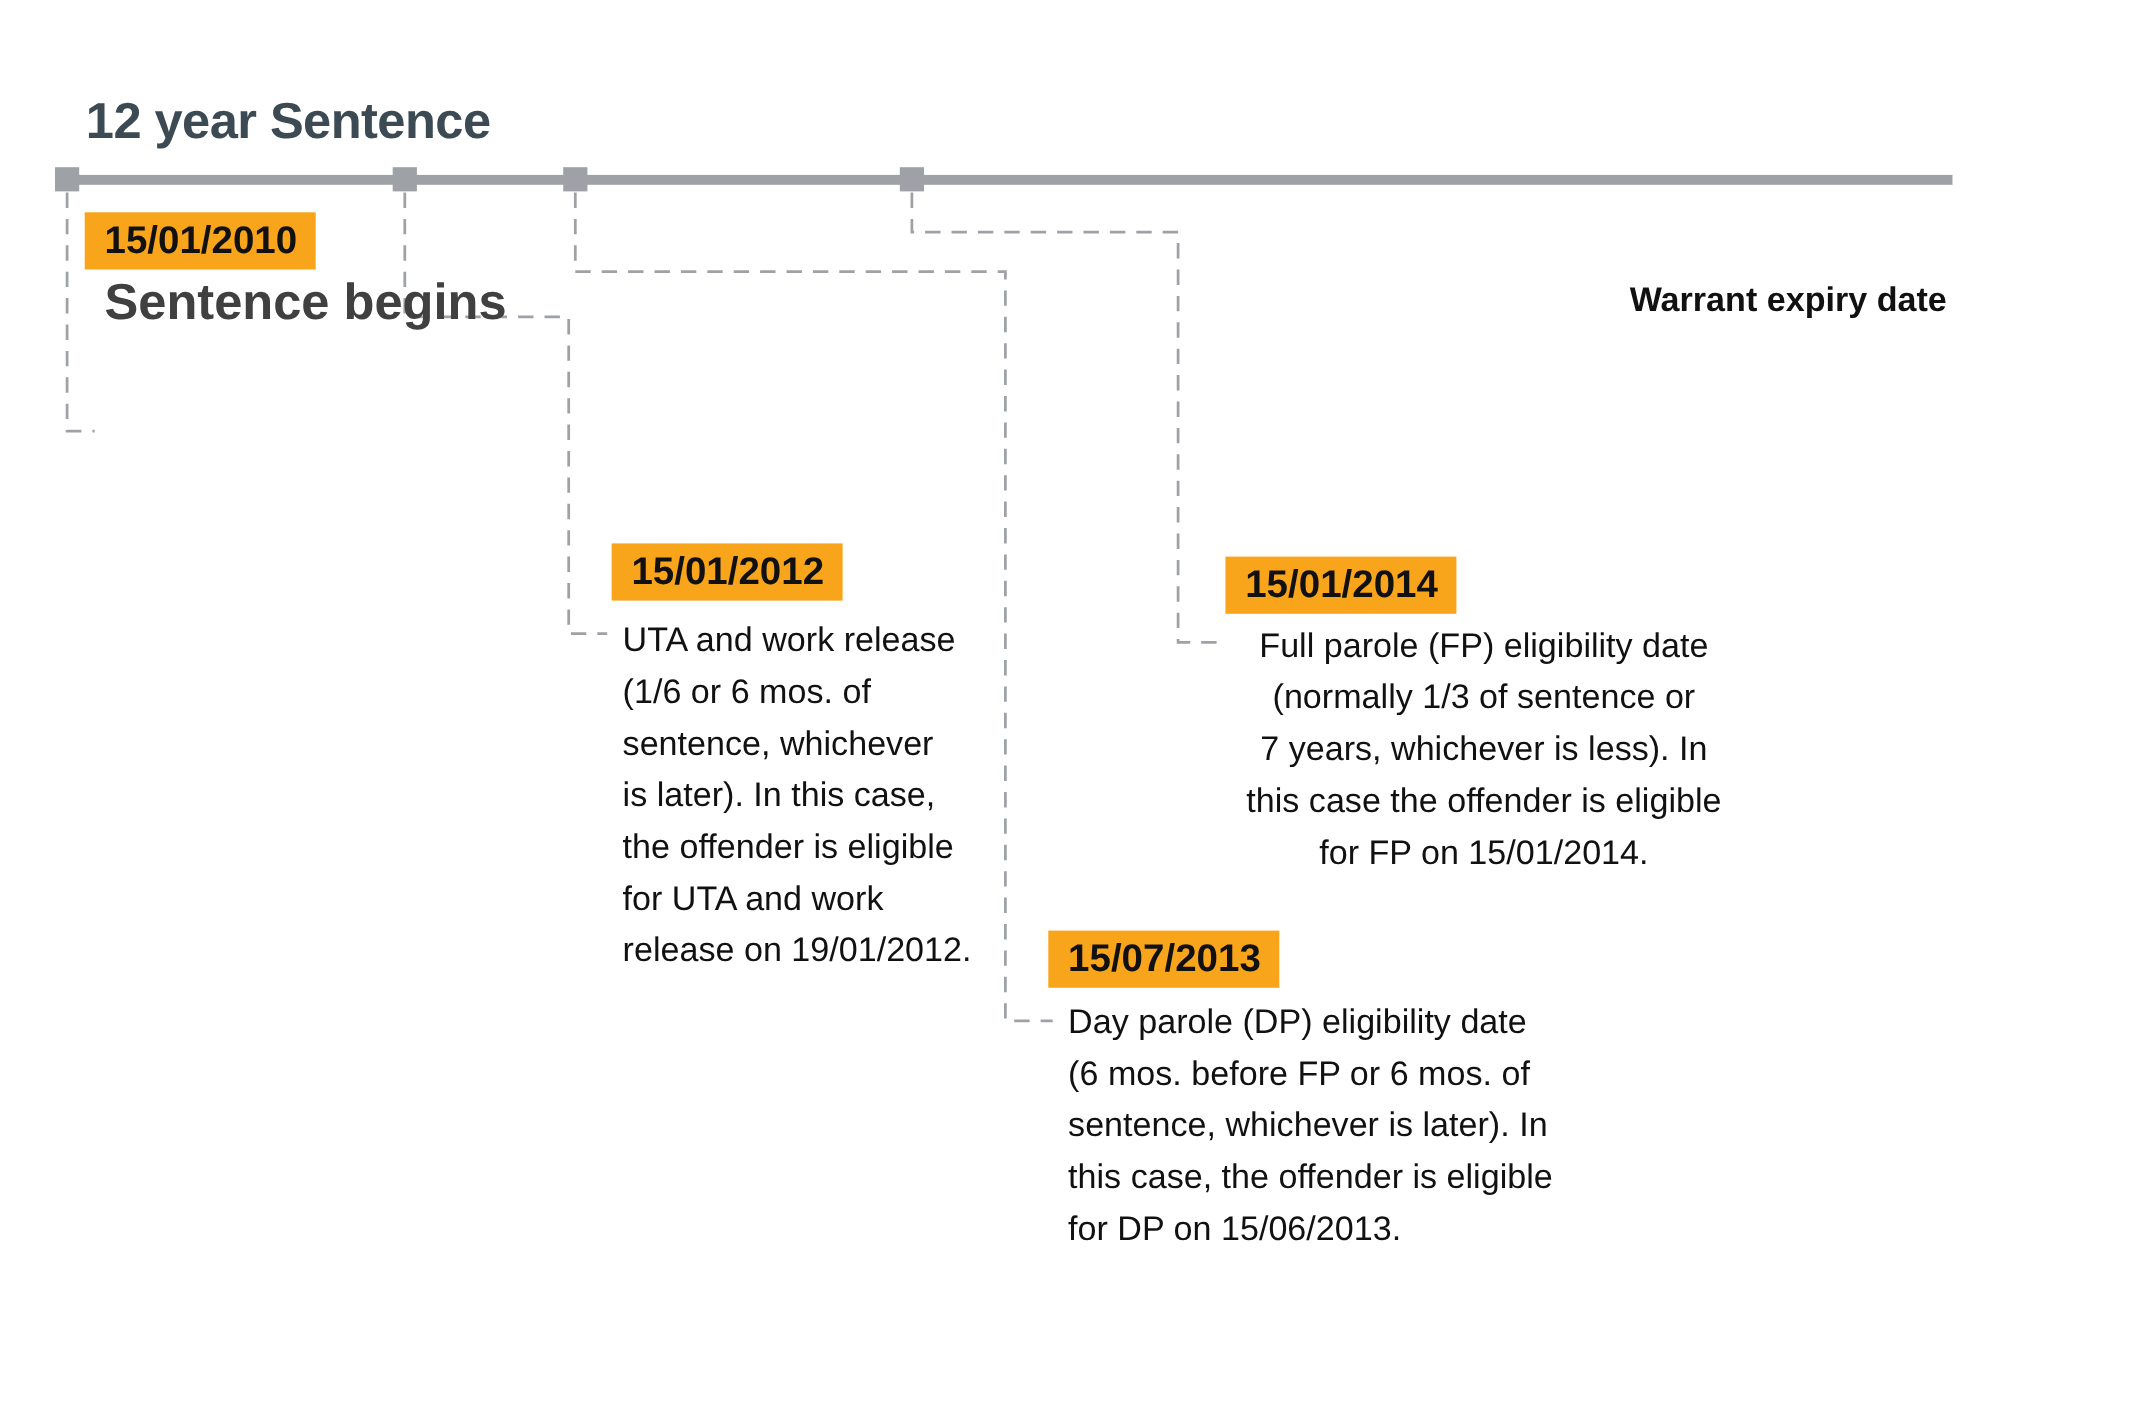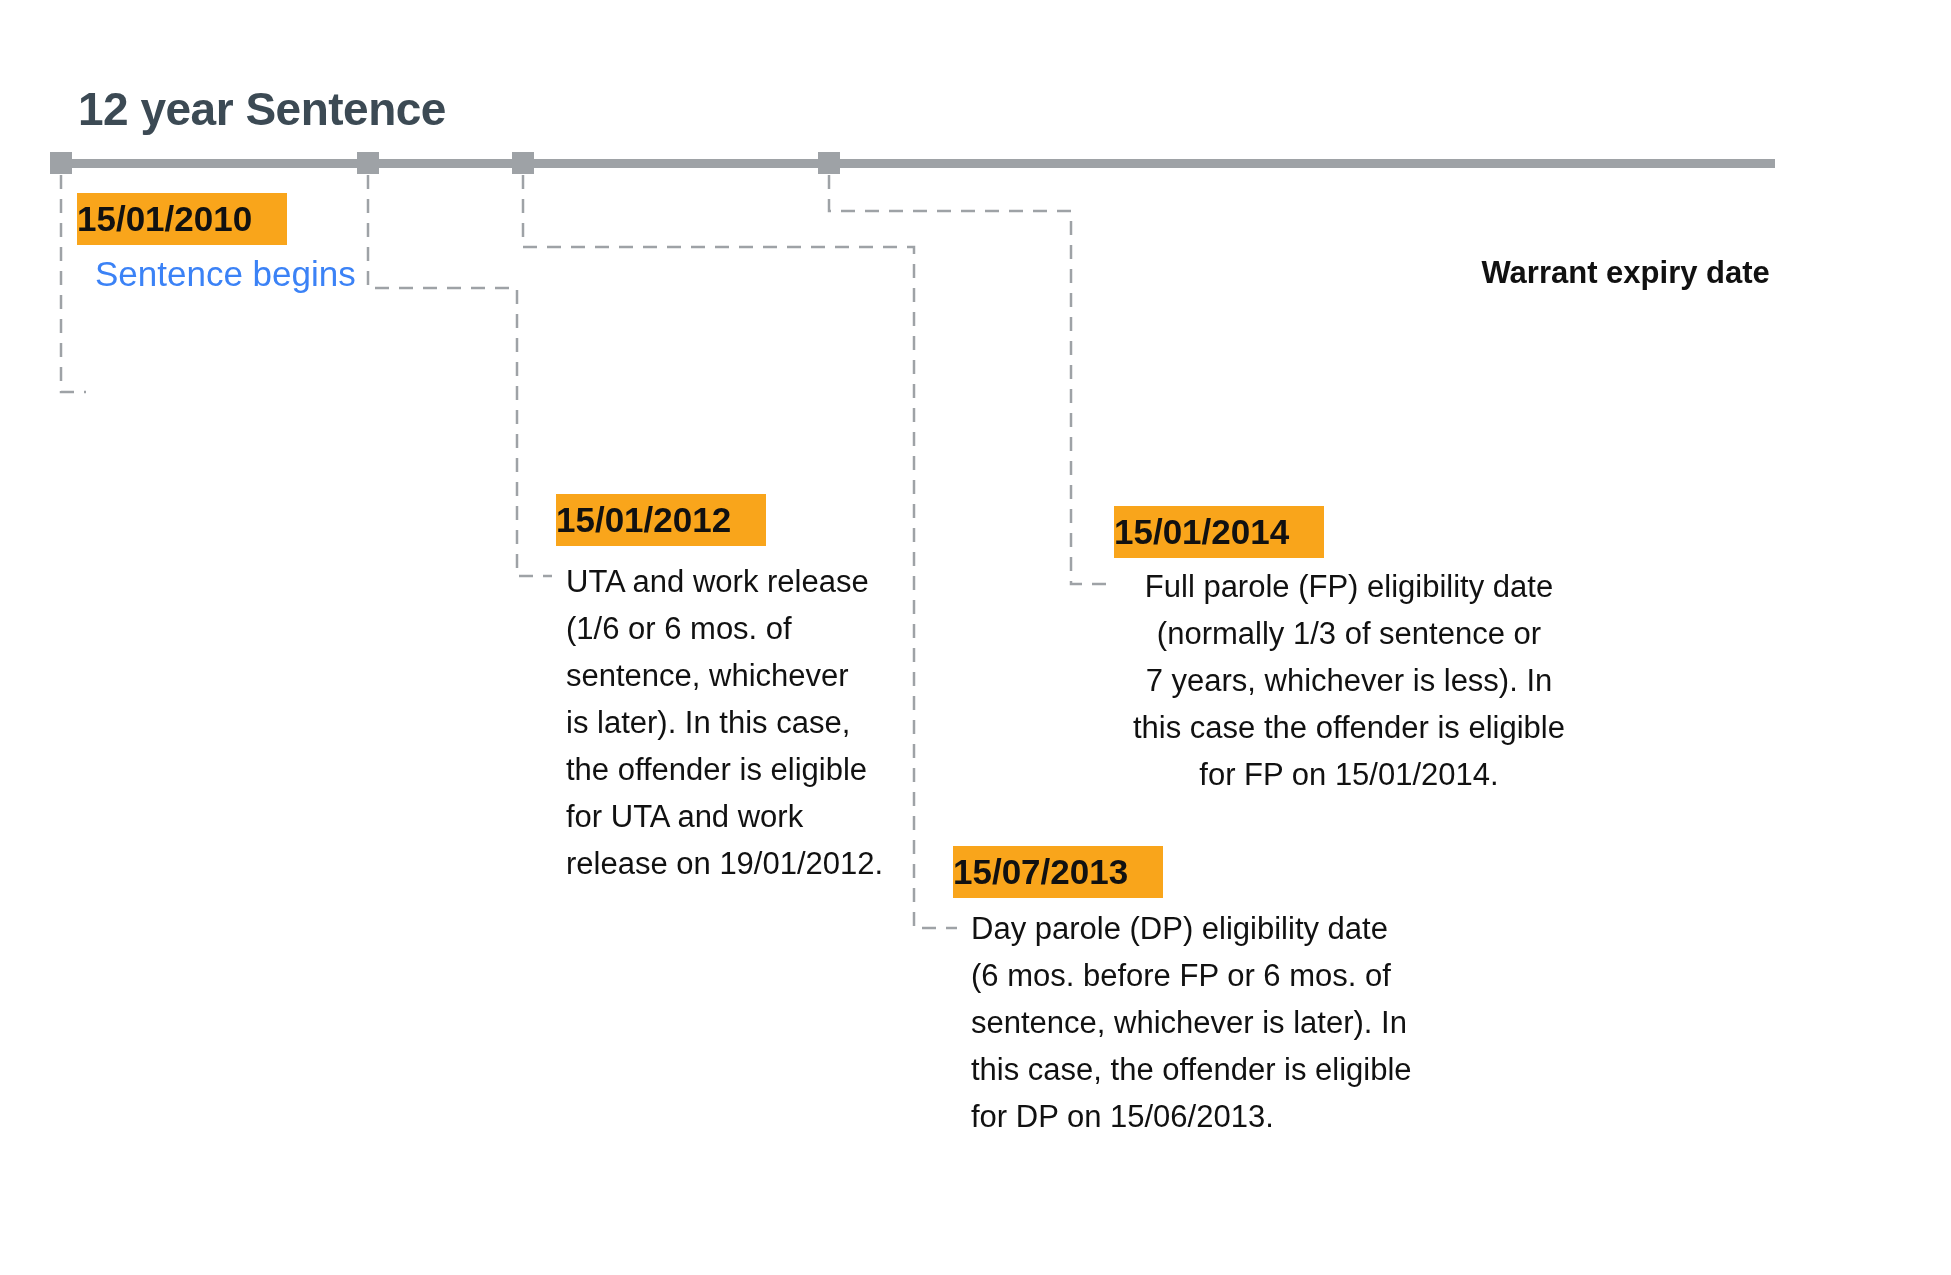--- a/index.html
+++ b/index.html
@@ -24,31 +24,32 @@
     position:absolute;
     left:0; top:0;
     width:1951px;
     height:1275px;
   }
   .badge{
     position:absolute;
     width:210px;
     height:52px;
     line-height:52px;
+    padding-left:18px;
     box-sizing:border-box;
     font-size:35px;
     font-weight:bold;
     color:#111111;
     white-space:nowrap;
   }
   .heading{
     position:absolute;
-    font-size:35px;
-    font-weight:normal;
-    color:#3b82f6;
+    font-size:46px;
+    font-weight:bold;
+    color:#404040;
     line-height:46px;
     white-space:nowrap;
   }
   .desc{
     position:absolute;
     font-size:31px;
     color:#111111;
     line-height:47px;
     white-space:pre-line;
   }

